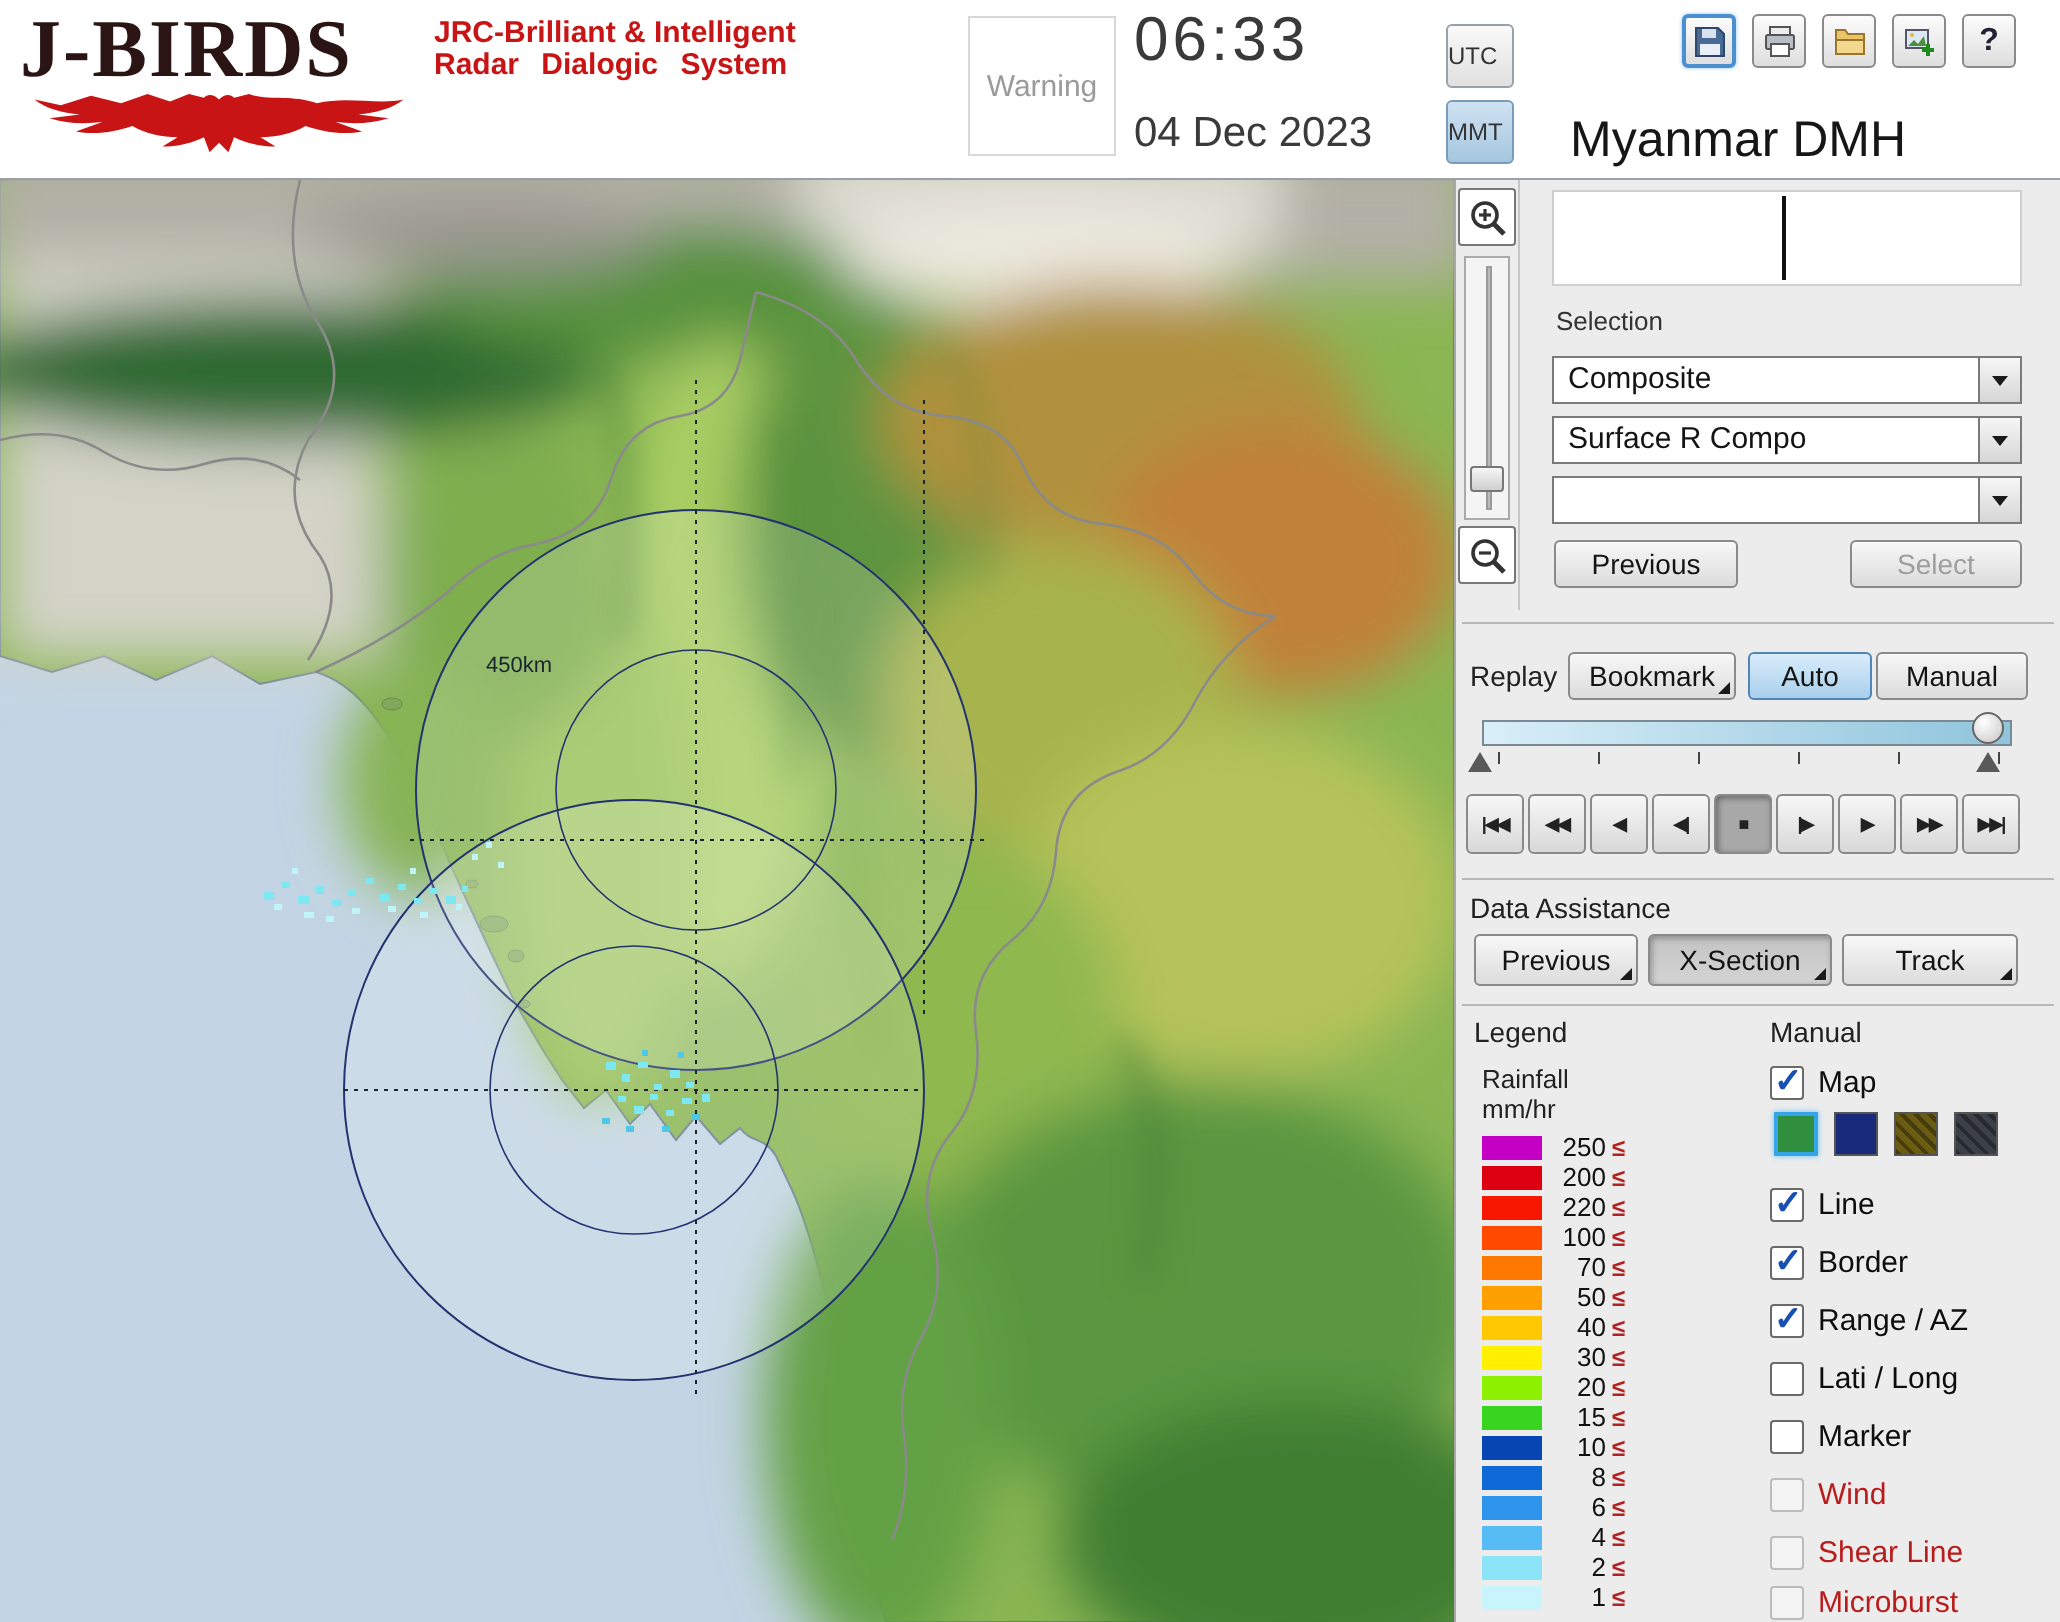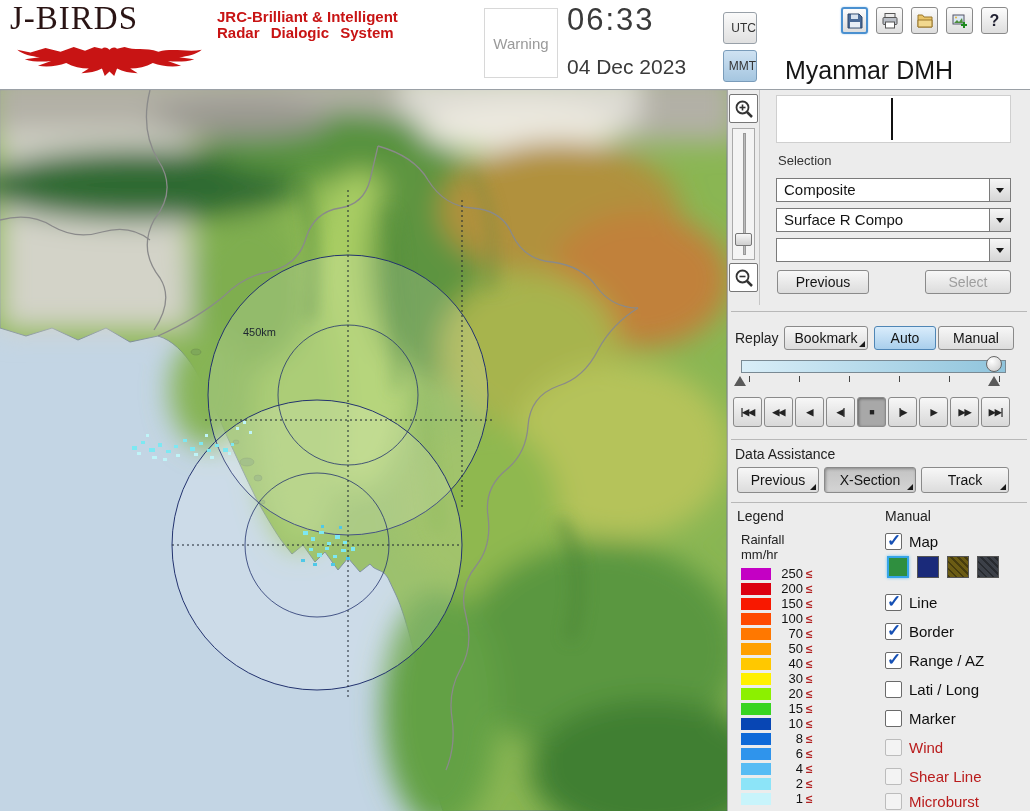--- a/index.html
+++ b/index.html
@@ -1,26 +1,26 @@
 <!DOCTYPE html>
 <html><head>
 <meta charset="utf-8">
 <style>
   html,body{margin:0;padding:0;background:#888;}
   .app{position:relative;width:1030px;height:811px;background:#ececec;font-family:"Liberation Sans",sans-serif;overflow:hidden;}
   
   .header{position:absolute;left:0;top:0;width:1030px;height:90px;background:#ffffff;border-bottom:1px solid #9aa0a6;box-sizing:border-box;}
-  .logo-title{position:absolute;left:10px;top:0px;font-family:"Liberation Serif",serif;font-weight:normal;font-size:33px;color:#2a1414;letter-spacing:1px;}
+  .logo-title{position:absolute;left:10px;top:0px;font-family:"Liberation Serif",serif;font-weight:bold;font-size:41px;color:#2a1414;letter-spacing:1px;}
   .logo-sub{position:absolute;left:217px;top:9px;color:#c81414;font-weight:bold;font-size:15px;line-height:16px;}
   .logo-sub .l2{word-spacing:7px;}
   .eagle{position:absolute;left:12px;top:46px;}
   .warning-box{position:absolute;left:484px;top:8px;width:74px;height:70px;background:#fff;border:1px solid #d8d8d8;color:#9a9a9a;font-size:15px;display:flex;align-items:center;justify-content:center;box-sizing:border-box;}
   .clock-time{position:absolute;left:567px;top:2px;font-size:31px;color:#3a3a3a;letter-spacing:2px;}
   .clock-date{position:absolute;left:567px;top:55px;font-size:21px;color:#3a3a3a;}
-  .tz-btn{position:absolute;left:723px;width:34px;height:32px;border:1px solid #98a0a8;border-radius:3px;font-size:12px;color:#333;background:linear-gradient(#fafafa,#e0e0e0);display:flex;align-items:center;justify-content:flex-end;box-sizing:border-box;}
+  .tz-btn{position:absolute;left:723px;width:34px;height:32px;border:1px solid #98a0a8;border-radius:3px;font-size:12px;color:#333;background:linear-gradient(#fafafa,#e0e0e0);display:flex;align-items:center;justify-content:flex-start;box-sizing:border-box;}
   .tz-btn.sel{background:linear-gradient(#cfe2f2,#a5c6e0);border-color:#7a9cba;}
   .tool-btn{position:absolute;top:7px;width:27px;height:27px;border:1px solid #8a8a8a;border-radius:3px;background:linear-gradient(#fcfcfc,#dedede);display:flex;align-items:center;justify-content:center;box-sizing:border-box;}
   .tool-btn.focus{border:2px solid #4a90d0;box-shadow:0 0 2px #9cc8ee;}
   .help-glyph{font-size:16px;font-weight:bold;color:#223;}
   .org-name{position:absolute;left:785px;top:56px;font-size:25px;color:#161616;}
   
   .map{position:absolute;left:0;top:90px;width:727px;height:721px;overflow:hidden;background:#c3d5e4;}
   
   .sidebar{position:absolute;left:727px;top:90px;width:303px;height:721px;background:#ececec;border-left:1px solid #a8a8a8;box-sizing:border-box;}
   .vsep{position:absolute;left:31px;top:0;width:1px;height:215px;background:#c6c6c6;}
@@ -361,21 +361,21 @@
         <span class="lg-val">250</span>
         <span class="lg-lte">≤</span>
       </div>
     <div class="lg-row" style="top:491px">
         <span class="lg-sw" style="background-color: rgb(220, 0, 16);"></span>
         <span class="lg-val">200</span>
         <span class="lg-lte">≤</span>
       </div>
     <div class="lg-row" style="top:506px">
         <span class="lg-sw" style="background-color: rgb(248, 24, 0);"></span>
-        <span class="lg-val">150</span>
+        <span class="lg-val">220</span>
         <span class="lg-lte">≤</span>
       </div>
     <div class="lg-row" style="top:521px">
         <span class="lg-sw" style="background-color: rgb(255, 74, 0);"></span>
         <span class="lg-val">100</span>
         <span class="lg-lte">≤</span>
       </div>
     <div class="lg-row" style="top:536px">
         <span class="lg-sw" style="background-color: rgb(255, 120, 0);"></span>
         <span class="lg-val">70</span>

